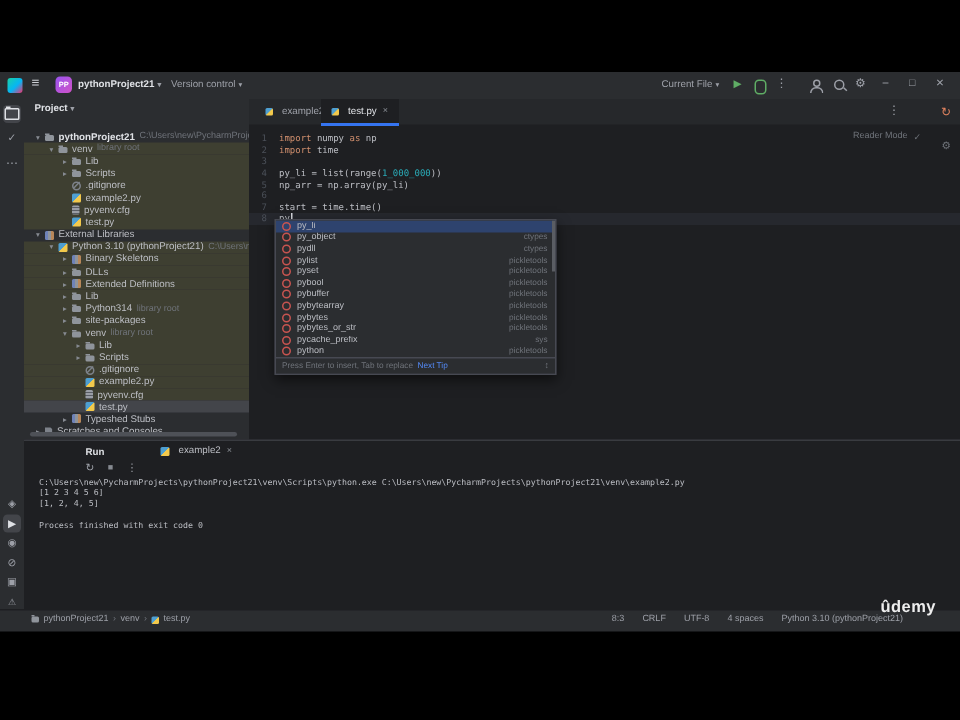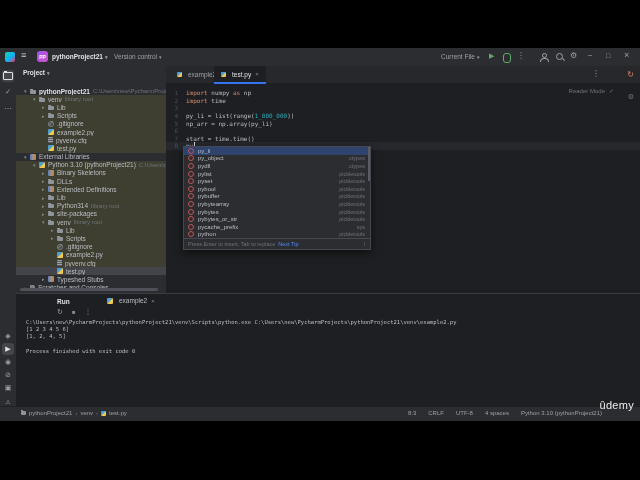--- a/index.html
+++ b/index.html
@@ -114,21 +114,21 @@
   
   .statusbar{position:absolute;left:0;right:0;top:358px;height:14px;background:#2b2d30;border-top:1px solid #1e1f22;}
   .crumbs{position:absolute;left:21px;top:3px;display:flex;align-items:center;gap:3px;font-size:6px;color:#9da0a8;}
   .crumb-sep{color:#6f737a;}
   .sb-right{position:absolute;right:38px;top:3px;display:flex;gap:12px;font-size:6px;color:#9da0a8;white-space:nowrap;}
   .mini-folder{width:5px;height:4px;background:#8f949b;border-radius:1px;position:relative;}
   .mini-folder::before{content:"";position:absolute;top:-1px;left:0;width:2px;height:1px;background:#8f949b;}
   .mini-py{width:5px;height:5px;border-radius:1px;background:linear-gradient(135deg,#4e9fd1 49%,#f2c94c 51%);}
 
   
-  .udemy{position:absolute;right:6px;top:399px;font-size:11px;font-weight:normal;color:rgba(255,255,255,.92);
+  .udemy{position:absolute;right:16px;top:399px;font-size:11px;font-weight:bold;color:rgba(255,255,255,.92);
          letter-spacing:.3px;z-index:40;}
 </style>
 </head>
 <body>
 
 <div class="stage">
   <div class="app">
 
     <div class="titlebar">
       <div class="tb-logo"></div>

